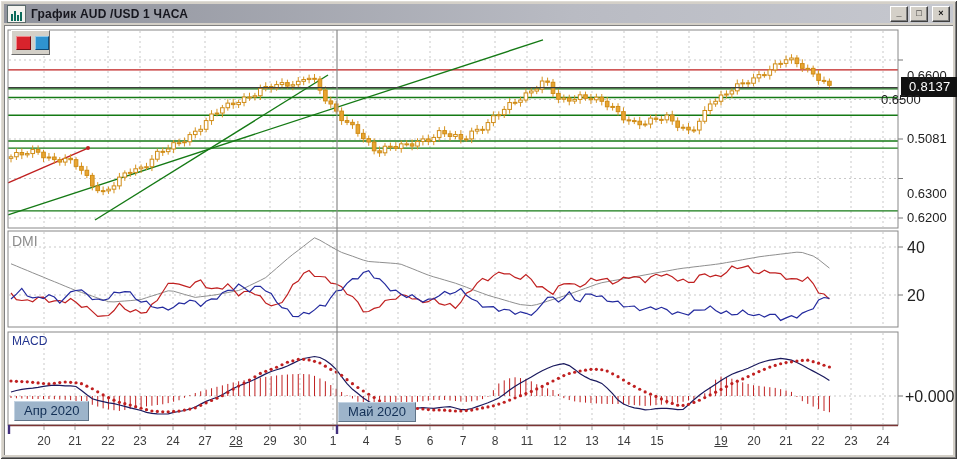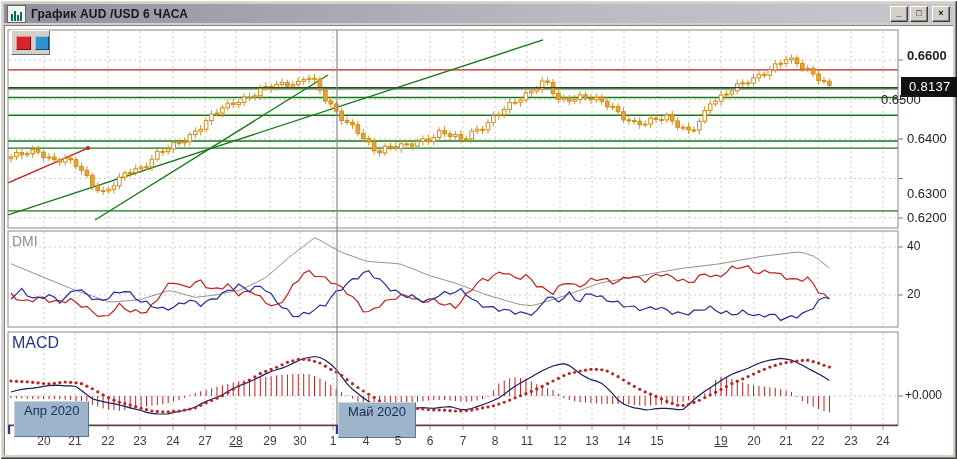--- a/index.html
+++ b/index.html
@@ -11,47 +11,47 @@
     display:flex;align-items:center;padding:0 3px;}
   .title-icon{width:15px;height:14px;background:#f4f4f0;border:1px solid #5a6a6a;margin-right:5px;display:flex;align-items:flex-end;justify-content:center;gap:1px;padding:1px 1px;}
   .title-icon i{display:block;width:2px;background:#0a6a5a;}
   .title-text{font-size:12px;font-weight:bold;color:#16161e;letter-spacing:.2px;white-space:nowrap;}
   .win-btns{margin-left:auto;display:flex;gap:2px;}
   .win-btn{width:16px;height:14px;background:#D4D0C8;border:1px solid;border-color:#fff #404040 #404040 #fff;
     box-shadow:inset -1px -1px 0 #808080;font-size:9px;font-weight:bold;color:#111;display:flex;align-items:center;justify-content:center;line-height:1;cursor:default;}
   .client{position:absolute;left:4px;top:25px;right:4px;bottom:4px;background:#ffffff;
     box-shadow:inset 1px 1px 0 #808080, inset -1px -1px 0 #ffffff;}
   svg{position:absolute;left:0;top:0;}
-  .lbl{position:absolute;font-size:12px;color:#222;white-space:nowrap;}
+  .lbl{position:absolute;font-size:16px;color:#222;white-space:nowrap;}
   .axis-price{font-size:13px;color:#222;}
   .badge{position:absolute;background:#111;color:#fff;font-size:13px;padding:2px 6px 3px 8px;letter-spacing:.3px;}
   .pane-label-dmi{position:absolute;font-size:14px;color:#8c8c8c;}
-  .pane-label-macd{position:absolute;font-size:16px;color:#23348f;}
+  .pane-label-macd{position:absolute;font-size:12px;color:#23348f;}
   .xlab{position:absolute;font-size:12px;color:#3c3c3c;transform:translateX(-50%);}
   .monthbox{position:absolute;background:#9db4ca;border:1px solid;border-color:#c3d3e2 #5f7488 #5f7488 #c3d3e2;
-    color:#122f55;font-size:13px;padding:1px 9px 18px 9px;white-space:nowrap;}
+    color:#122f55;font-size:13px;padding:1px 9px 2px 9px;white-space:nowrap;}
   .toolbar{position:absolute;left:11px;top:30px;width:39px;height:25px;background:#D4D0C8;
     border:1px solid;border-color:#fff #6a6a6a #6a6a6a #fff;display:flex;align-items:center;gap:4px;padding-left:4px;box-sizing:border-box;}
   .tb-btn{width:13px;height:12px;border:1px solid;cursor:default;}
   .tb-red{background:#d8232c;border-color:#f2888c #7a0d12 #7a0d12 #f2888c;}
   .tb-blue{background:#2f93d0;border-color:#8fc8ea #0f4a78 #0f4a78 #8fc8ea;}
 </style>
 </head>
 <body>
 
 <div class="window">
 
   <div class="titlebar">
     <span class="title-icon">
       <i style="height:7px"></i>
         <i style="height:10px"></i>
         <i style="height:6px"></i>
         <i style="height:9px"></i>
     </span>
-    <span class="title-text">График AUD /USD  6 ЧАСА</span>
+    <span class="title-text">График AUD /USD  1 ЧАСА</span>
     <span class="win-btns">
       <span class="win-btn">_</span>
       <span class="win-btn">□</span>
       <span class="win-btn" style="margin-left:2px">×</span>
     </span>
   </div>
 
   <div class="client"></div>
 
   <svg id="chart-svg" width="957" height="459">
@@ -823,23 +823,23 @@
   <div class="badge" style="left:901px;top:77px">0.8137</div>
 
   <div id="price-labels"></div>
   <div id="dmi-labels"></div>
   <div id="macd-labels"></div>
   <div id="x-labels"></div>
 
   <div class="monthbox" style="left:14px;top:401px">Апр 2020</div>
   <div class="monthbox" style="left:338px;top:402px">Май 2020</div>
 
-<div class="lbl axis-price" style="left: 907px; top: 48px; position: absolute; font-weight: bold;">0.6600</div>
+<div class="lbl axis-price" style="left: 907px; top: 68px; position: absolute;">0.6600</div>
     <div class="lbl axis-price" style="left: 881px; top: 91.5px; position: absolute;">0.6500</div>
-    <div class="lbl axis-price" style="left: 907px; top: 131px; position: absolute;">0.6400</div>
+    <div class="lbl axis-price" style="left: 907px; top: 131px; position: absolute;">0.5081</div>
     <div class="lbl axis-price" style="left: 907px; top: 186px; position: absolute;">0.6300</div>
     <div class="lbl axis-price" style="left: 907px; top: 210px; position: absolute;">0.6200</div>
     <div class="lbl" style="left: 907px; top: 239px; position: absolute;">40</div>
     <div class="lbl" style="left: 907px; top: 287px; position: absolute;">20</div>
     <div class="lbl" style="left: 905px; top: 388px; position: absolute;">+0.000</div>
     <div class="xlab" style="left: 44px; top: 434px; position: absolute;">20</div>
     <div class="xlab" style="left: 75px; top: 434px; position: absolute;">21</div>
     <div class="xlab" style="left: 108px; top: 434px; position: absolute;">22</div>
     <div class="xlab" style="left: 140px; top: 434px; position: absolute;">23</div>
     <div class="xlab" style="left: 173px; top: 434px; position: absolute;">24</div>

